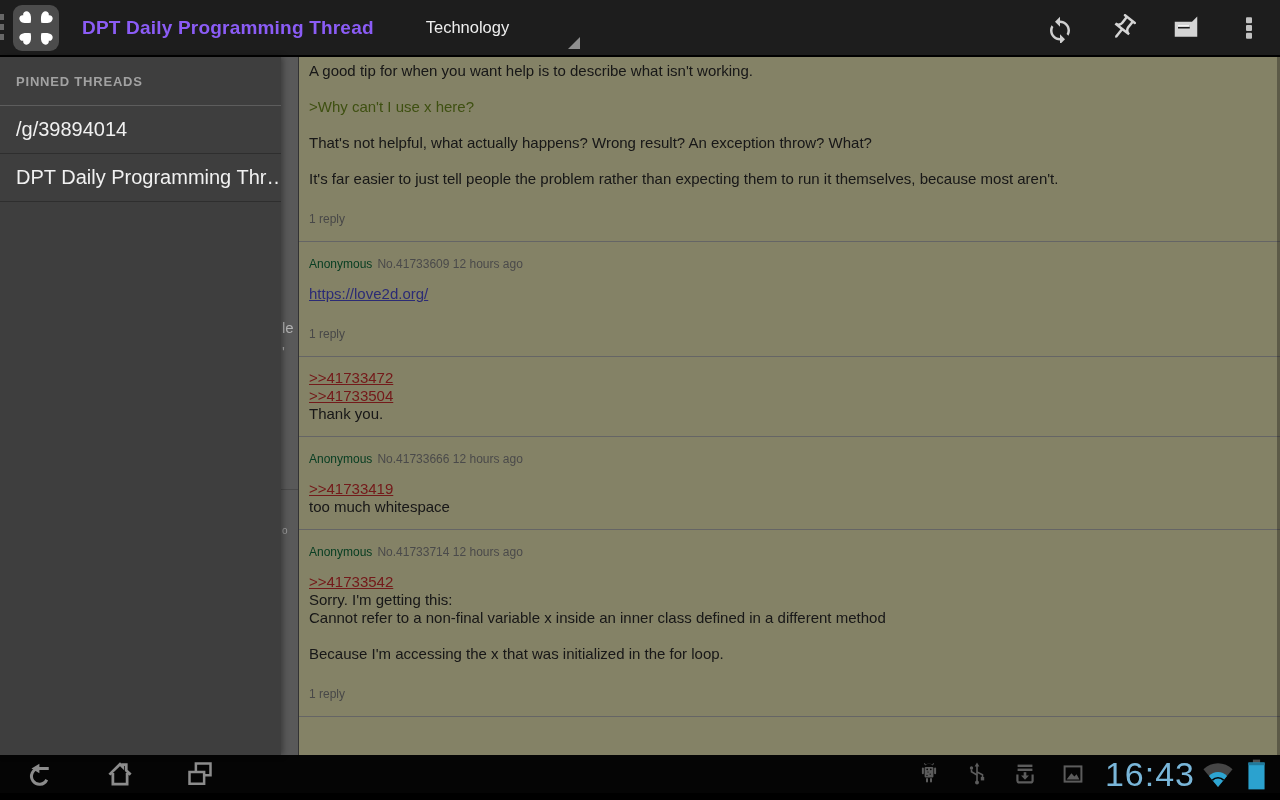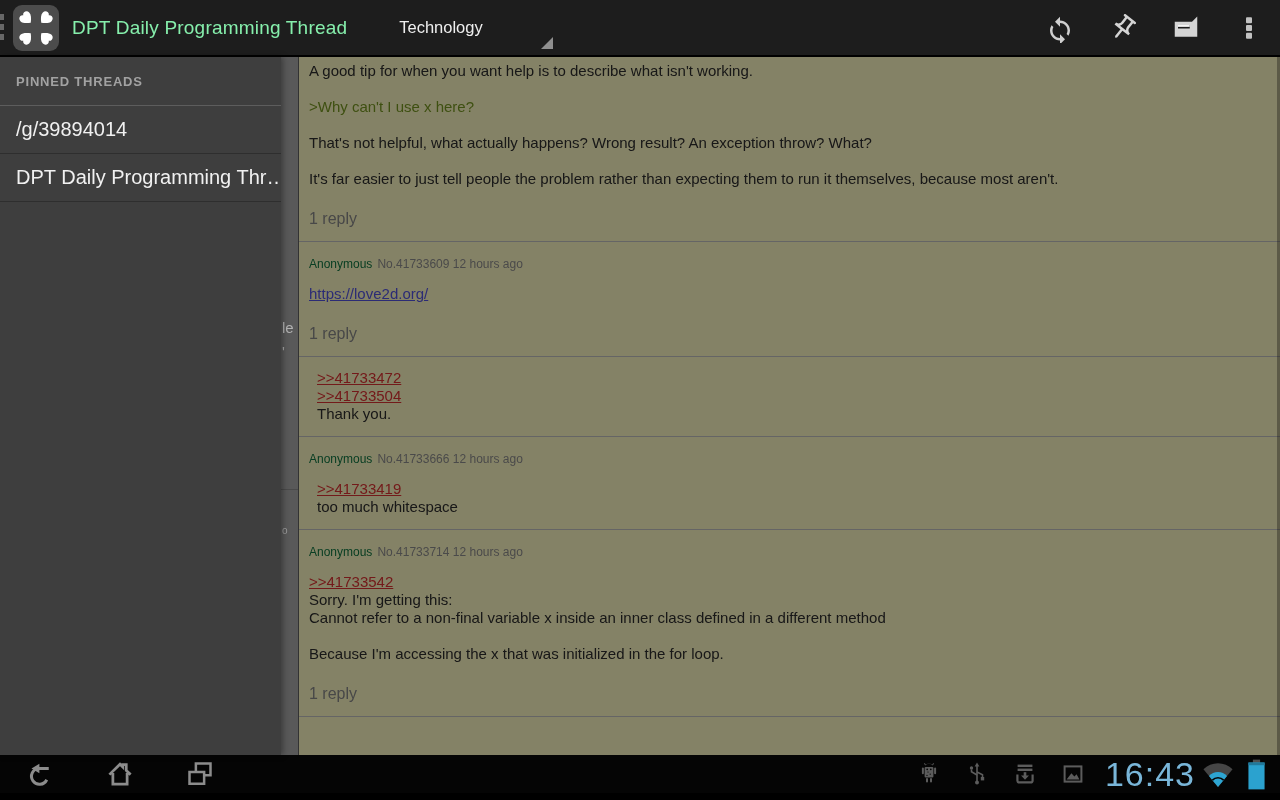--- a/index.html
+++ b/index.html
@@ -7,21 +7,21 @@
               font-family:"Liberation Sans", sans-serif; }
   .screen { width:1280px; height:800px; display:flex; flex-direction:column; position:relative; }
 
   
   .action-bar { height:55px; background:#1d1d1d; display:flex; align-items:center; position:relative; flex:0 0 auto; }
   .action-bar-shadow { height:2px; background:#000; flex:0 0 auto; }
   .hamburger-sliver { position:absolute; left:0; top:14px; width:4px; height:28px; overflow:hidden; }
   .hamburger-sliver i { display:block; width:9px; height:6px; background:#676767; margin-bottom:4px; }
   .app-icon { width:46px; height:46px; margin-left:13px; border-radius:9px; background:#4c4c4c;
               display:flex; align-items:center; justify-content:center; flex:0 0 auto; }
-  .ab-title { color:#86efac; font-size:19px; font-weight:normal; margin-left:13px; letter-spacing:0.2px; }
+  .ab-title { color:#8b5cf6; font-size:19px; font-weight:bold; margin-left:23px; letter-spacing:0.2px; }
   .board-spinner { position:relative; margin-left:34px; width:178px; height:55px;
                    display:flex; align-items:center; padding-left:18px; cursor:pointer; }
   .board-spinner .label { color:#eeeeee; font-size:16.5px; }
   .spinner-caret { position:absolute; right:6px; bottom:6px; width:0; height:0;
                    border-left:12px solid transparent; border-bottom:12px solid #8f8f8f; }
   .ab-actions { margin-left:auto; display:flex; align-items:center; height:55px; }
   .ab-action { width:63px; height:55px; display:flex; align-items:center; justify-content:center; cursor:pointer; }
 
   
   .main-row { height:698px; display:flex; position:relative; flex:0 0 auto; }
@@ -45,26 +45,26 @@
   .content { flex:1 1 auto; background:#fef9c3; position:relative; overflow:hidden; }
   .content .scrim { position:absolute; inset:0; background:rgba(0,0,0,0.48); pointer-events:none; z-index:5; }
   .content .edge-scroll { position:absolute; right:0; top:0; width:3px; height:100%;
                           background:rgba(0,0,0,0.30); z-index:6; }
   .post { padding:12px 10px 13px 10px; border-bottom:1px solid #c2c2c2; font-size:15px; line-height:18px; }
   .post.clipped { padding-top:5px; }
   .post-header { margin-bottom:12px; }
   .post-author { color:#117743; font-size:12px; }
   .post-meta { color:#8f8f8f; font-size:12px; margin-left:5px; }
   .para { margin-bottom:18px; }
-  .para:last-child { margin-bottom:0;margin-left:8px; }
+  .para:last-child { margin-bottom:0; }
   .line { display:block; color:#2e2e2e; }
   .t-green { color:#789922; }
   .t-quote { color:#dd3333; text-decoration:underline; cursor:pointer; }
   .t-link  { color:#5454e0; text-decoration:underline; cursor:pointer; }
-  .replies { margin-top:22px; color:#8a8a8a; font-size:16px; cursor:pointer; }
+  .replies { margin-top:22px; color:#8a8a8a; font-size:12px; cursor:pointer; }
 
   
   .nav-bar { height:38px; background:#050505; display:flex; align-items:center; flex:0 0 auto; position:relative; }
   .nav-left { display:flex; align-items:center; padding-left:24px; }
   .nav-btn { width:32px; height:34px; display:flex; align-items:center; justify-content:center;
              margin-right:48px; cursor:pointer; }
   .nav-right { margin-left:auto; display:flex; align-items:center; padding-right:14px; }
   .status-icon { width:24px; height:26px; display:flex; align-items:center; justify-content:center; margin-left:24px; }
   .clock { color:#79b6d9; font-size:34px; letter-spacing:1px; margin-left:20px; line-height:1; }
   .wifi-wrap { margin-left:6px; display:flex; align-items:center; }

